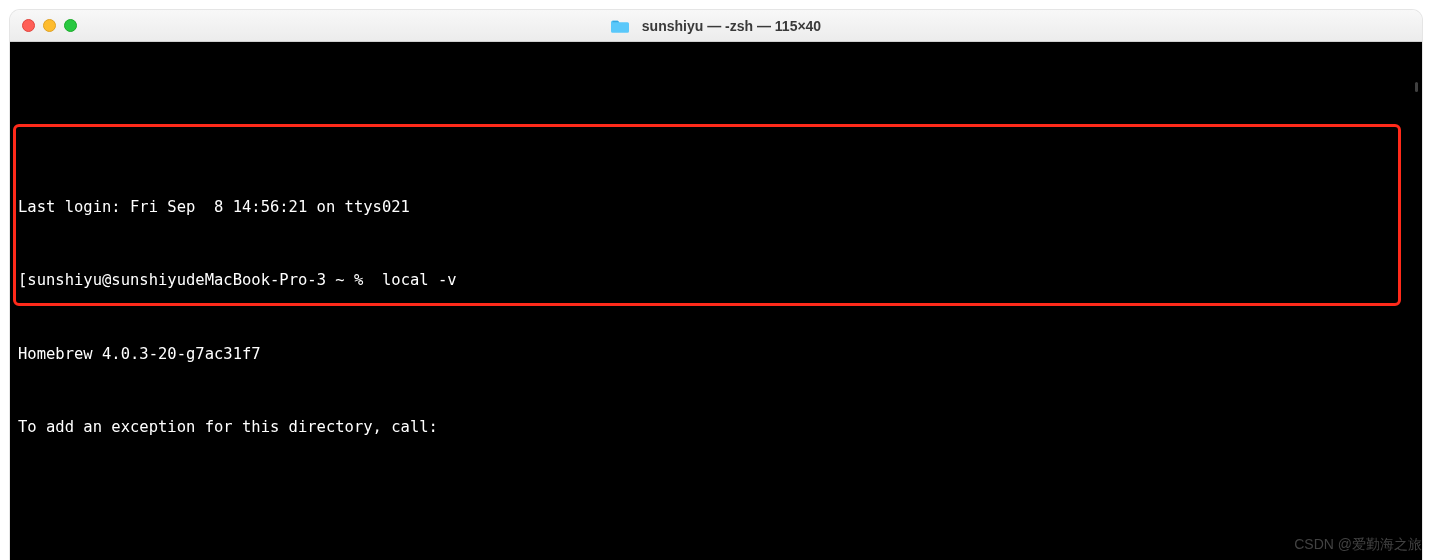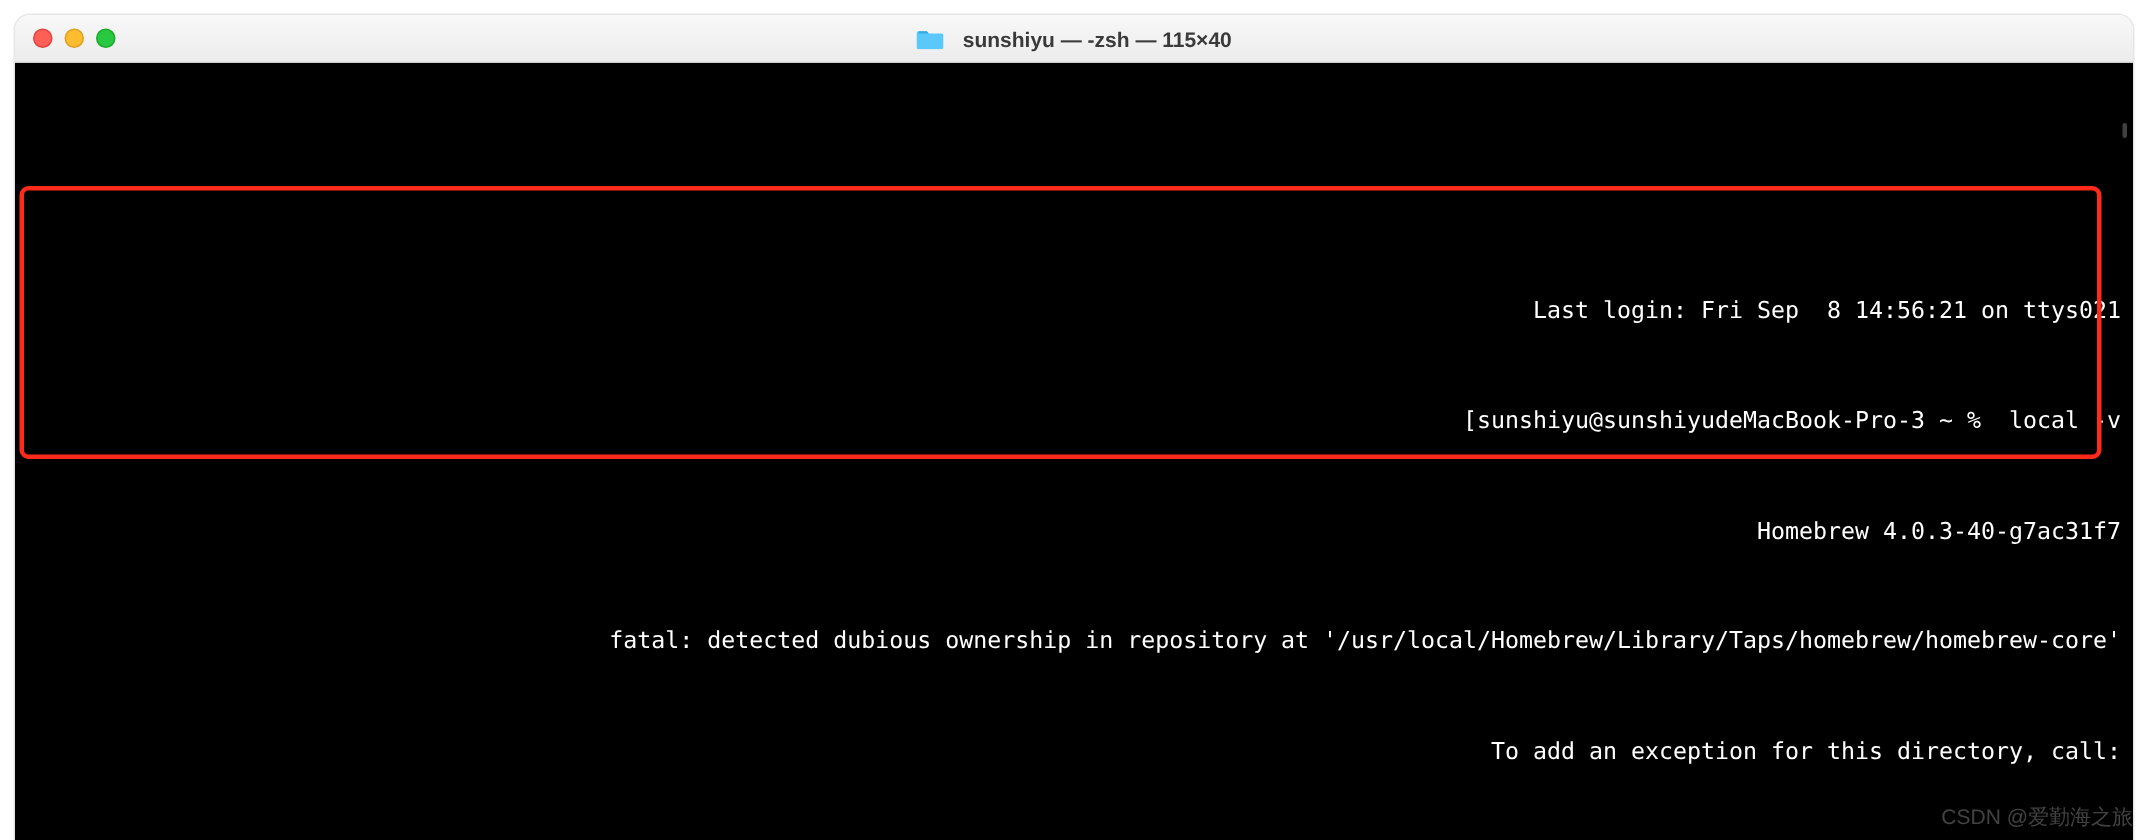--- a/index.html
+++ b/index.html
@@ -65,21 +65,20 @@
       font-family: "Menlo", "Monaco", "Consolas", monospace;
       font-size: 15.5px;
       line-height: 1.58;
       color: #ffffff;
       white-space: pre;
       position: relative;
       overflow: hidden;
     }
     .term-line {
       display: block;
-      text-align: right;
     }
     .highlight-box {
       position: absolute;
       border: 3px solid #ff2a1a;
       border-radius: 6px;
       pointer-events: none;
     }
     .scrollbar-hint {
       position: absolute;
       right: 4px;
@@ -119,22 +118,21 @@
     </div>
   </div>
 
   <div class="terminal-body">
     <div class="scrollbar-hint"></div>
 
     <div class="highlight-box" style="top:82px;left:3px;width:1388px;height:182px;"></div>
 
     <span class="term-line">Last login: Fri Sep  8 14:56:21 on ttys021</span>
     <span class="term-line"><span>[</span><span>sunshiyu@sunshiyudeMacBook-Pro-3</span><span> ~ % </span><span> local -v</span></span>
-    <span class="term-line">Homebrew 4.0.3-40-g7ac31f7</span>
-    <span class="term-line">fatal: detected dubious ownership in repository at '/usr/local/Homebrew/Library/Taps/homebrew/homebrew-core'</span>
+    <span class="term-line">Homebrew 4.0.3-20-g7ac31f7</span>
     <span class="term-line">To add an exception for this directory, call:</span>
     <span class="term-line"></span>
     
     
     
     
   </div>
 </div>
 
 <div class="watermark">CSDN @爱勤海之旅</div>

